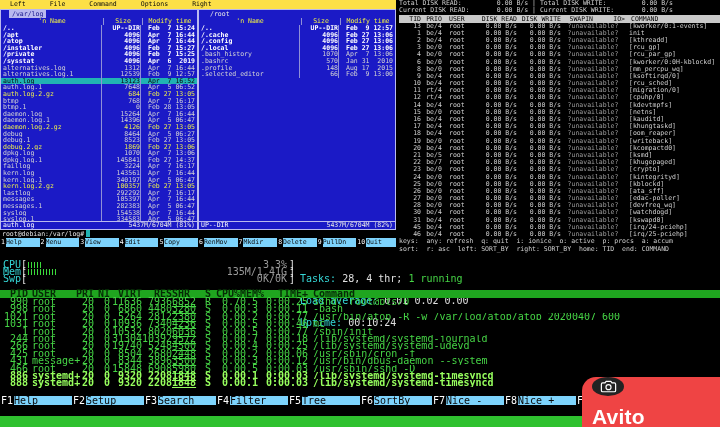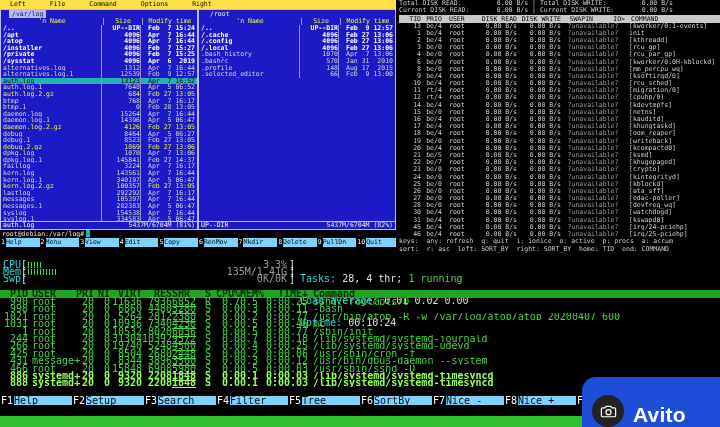--- a/index.html
+++ b/index.html
@@ -91,22 +91,22 @@
   .w-s{width:12px;text-align:center;}
   .w-cpu{width:26px;text-align:right;}
   .w-mem{width:26px;}
   .w-time{width:42px;text-align:right;white-space:pre;}
   .w-cmd{flex:1;padding-left:5px;white-space:pre;overflow:hidden;}
   .ht-fkeys{position:absolute;left:0;top:138px;width:720px;height:9px;display:flex;}
   .green-bar{position:absolute;left:0;bottom:0;width:720px;height:11px;background:#2fc12f;}
 
   
   .watermark{position:absolute;right:0;bottom:0;width:128px;height:50px;
-      background:#1d4ed8;border-radius:14px 0 0 0;display:flex;align-items:flex-end;
-      padding-left:10px;gap:9px;z-index:10;}
+      background:#ef4444;border-radius:14px 0 0 0;display:flex;align-items:flex-start;
+      padding-left:10px;gap:9px;z-index:10;flex-direction:column;}
   .wm-circle{width:32px;height:32px;border-radius:50%;background:#232323;
       display:flex;align-items:center;justify-content:center;}
   .wm-text{color:#ffffff;font-family:"Liberation Sans",sans-serif;
       font-size:21px;font-weight:600;letter-spacing:0.2px;}
 </style>
 </head>
 <body>
 
 <div class="screen">
 

